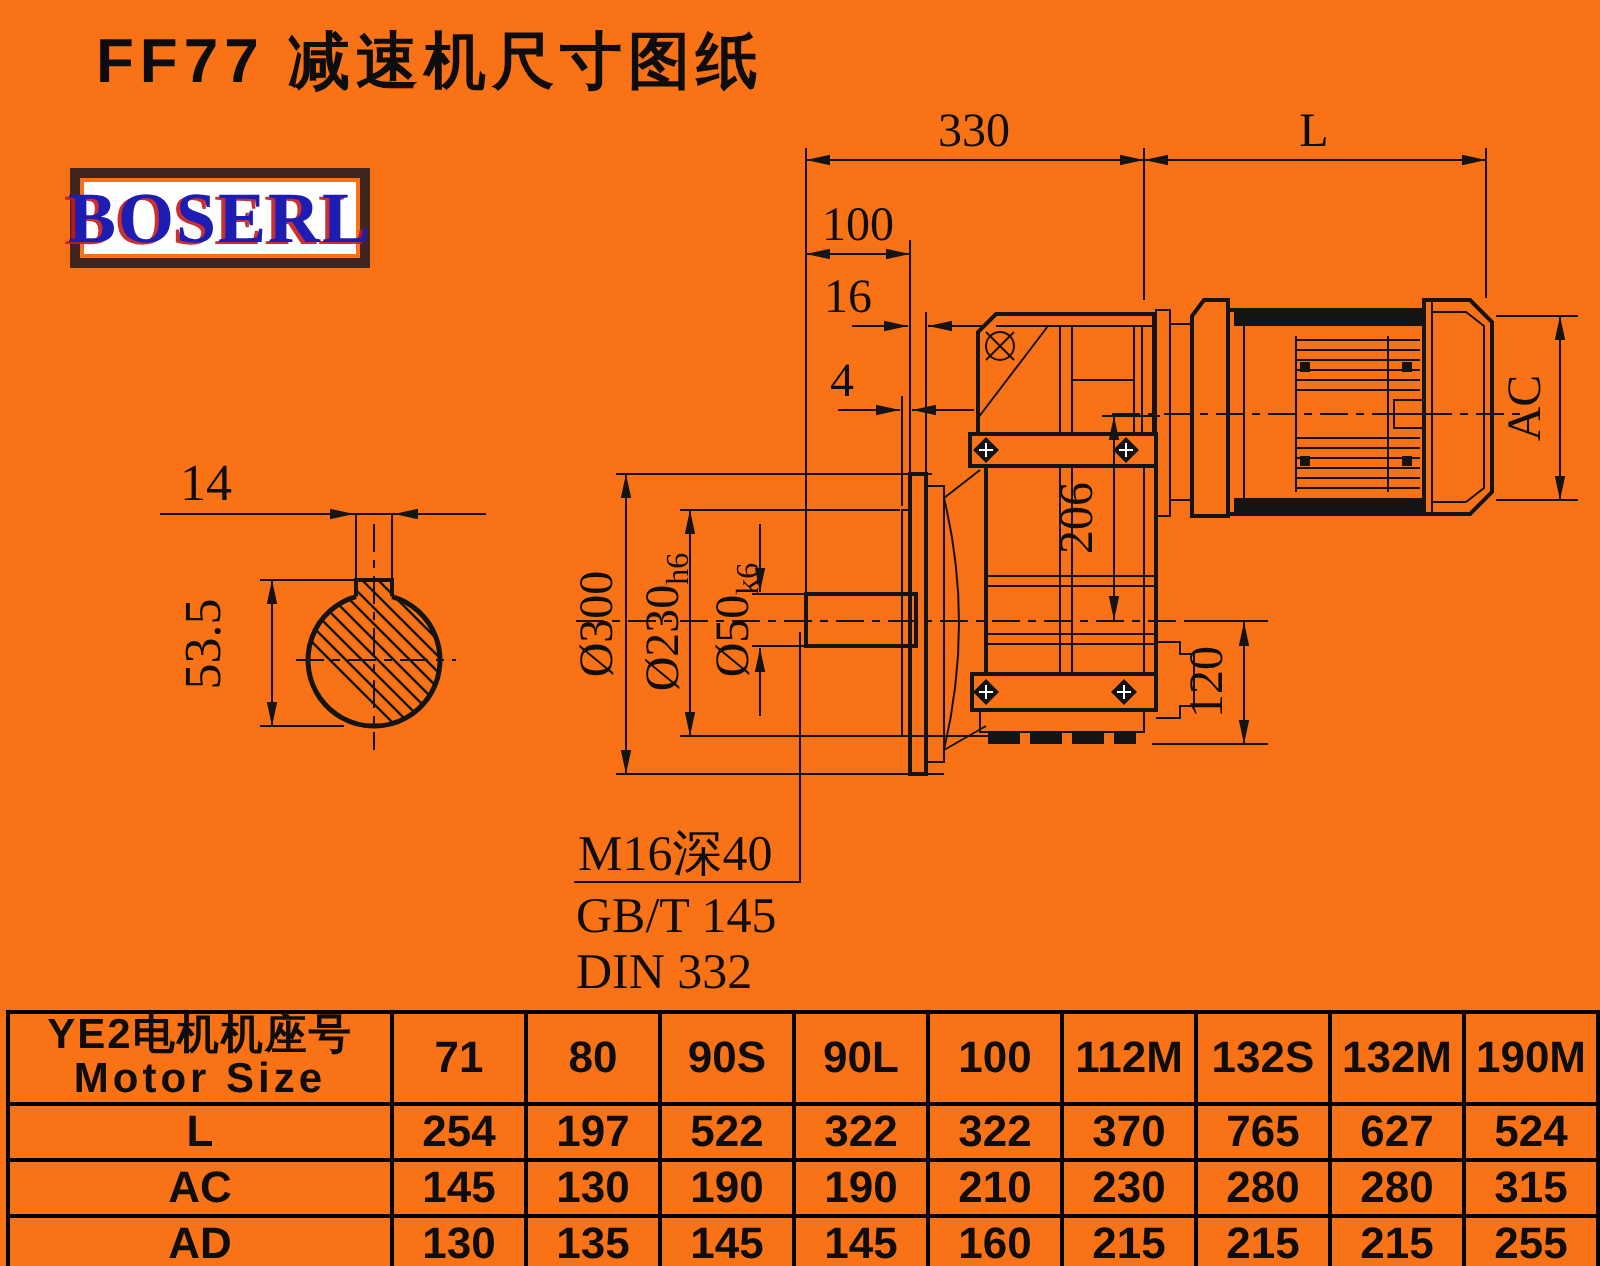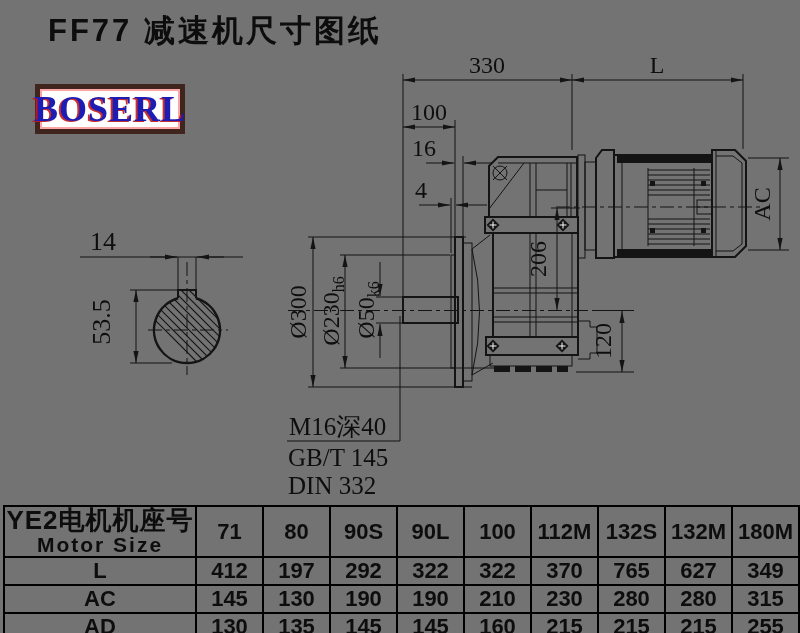--- a/index.html
+++ b/index.html
@@ -1,22 +1,22 @@
 <!DOCTYPE html>
 <html><head>
 <meta charset="utf-8">
 <style>
   html,body{margin:0;padding:0;background:#fff;}
-  .page{position:relative;width:800px;height:633px;background:#737373;overflow:hidden;
+  .page{position:relative;width:800px;height:633px;background:#f97316;overflow:hidden;
         font-family:"Liberation Sans",sans-serif;color:#111;}
   .title{position:absolute;left:48px;top:10px;font-size:31px;font-weight:bold;
          letter-spacing:3px;color:#0d0d0d;white-space:nowrap;}
   .logo{position:absolute;left:35px;top:84px;width:140px;height:40px;
         border:5px solid #40241e;background:#fff;display:flex;align-items:center;justify-content:center;}
-  .logo-inner{width:100%;height:100%;border:2px solid #fca5a5;box-sizing:border-box;
+  .logo-inner{width:100%;height:100%;border:2px solid #f97316;box-sizing:border-box;
         display:flex;align-items:center;justify-content:center;}
   .logo-text{font-family:"Liberation Serif",serif;font-weight:bold;font-size:36px;
         color:#1d1db4;letter-spacing:1px;line-height:1;
         text-shadow:-2px 1px 0 rgba(195,25,25,.9);}
   svg.draw{position:absolute;left:0;top:0;}
   
   .ol{stroke:#141414;stroke-width:2;fill:none;}
   .ol3{stroke:#141414;stroke-width:2.5;fill:none;}
   .thin{stroke:#141414;stroke-width:1;fill:none;}
   .dim{stroke:#141414;stroke-width:1;fill:none;}
@@ -24,21 +24,21 @@
   .hatch{stroke:#141414;stroke-width:1.2;}
   .fill{fill:#141414;stroke:none;}
   text.d{font-family:"Liberation Serif",serif;font-size:24px;fill:#0e0e0e;}
   text.d2{font-family:"Liberation Serif",serif;font-size:26px;fill:#0e0e0e;}
   text.call{font-family:"Liberation Serif",serif;font-size:25px;fill:#0e0e0e;}
   
   table.dims{position:absolute;left:3px;top:505px;border-collapse:collapse;table-layout:fixed;}
   table.dims td{border:2px solid #000;text-align:center;vertical-align:middle;
         font-weight:bold;font-size:22px;padding:0;color:#0d0d0d;}
   td.hd1 div{line-height:1.05;}
-  .hcn{font-size:26px;letter-spacing:1px;}
+  .hcn{font-size:21px;letter-spacing:1px;}
   .hen{font-size:21px;letter-spacing:2px;}
 </style>
 </head>
 <body>
 
 <div class="page">
 
   <div class="title">FF77 减速机尺寸图纸</div>
 
   <div class="logo">
@@ -325,33 +325,33 @@
         <div class="hen">Motor Size</div>
       </td>
       <td>71</td>
       <td>80</td>
       <td>90S</td>
       <td>90L</td>
       <td>100</td>
       <td>112M</td>
       <td>132S</td>
       <td>132M</td>
-      <td>180M</td>
+      <td>190M</td>
     </tr>
     <tr style="height:26px">
       <td>L</td>
-      <td>412</td>
+      <td>254</td>
       <td>197</td>
-      <td>292</td>
+      <td>522</td>
       <td>322</td>
       <td>322</td>
       <td>370</td>
       <td>765</td>
       <td>627</td>
-      <td>349</td>
+      <td>524</td>
     </tr>
     <tr style="height:27px">
       <td>AC</td>
       <td>145</td>
       <td>130</td>
       <td>190</td>
       <td>190</td>
       <td>210</td>
       <td>230</td>
       <td>280</td>

